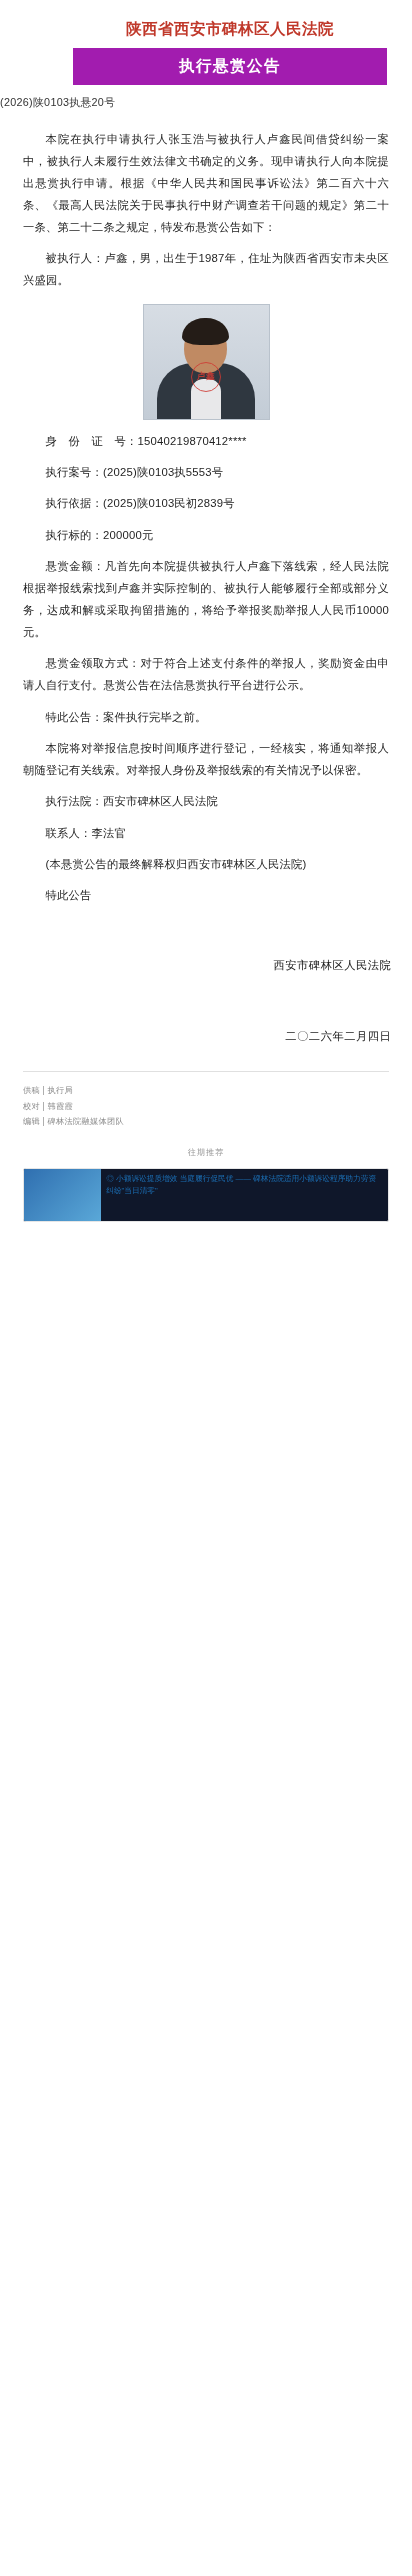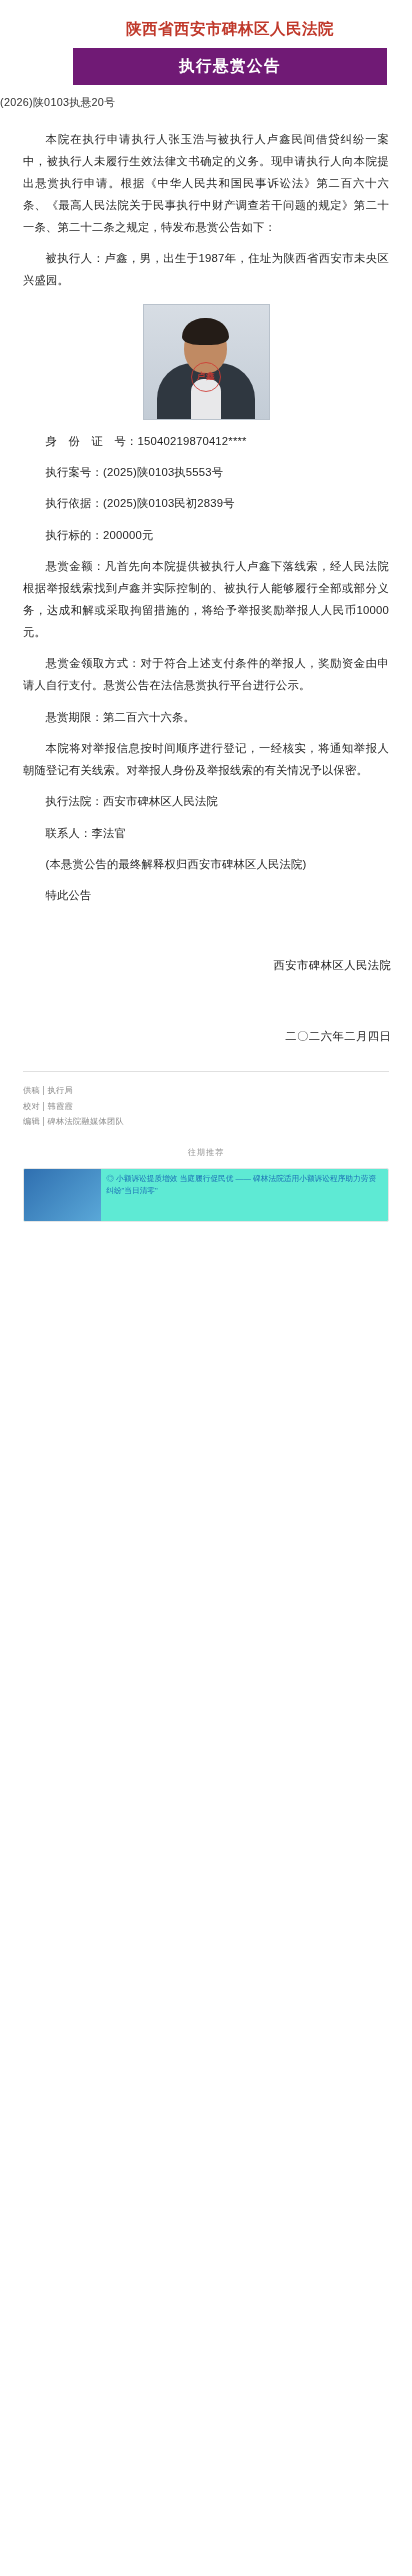--- a/index.html
+++ b/index.html
@@ -26,21 +26,21 @@
   }
   .org-title {
     font-size: 15.5px;
     font-weight: bold;
     color: #c0392b;
     letter-spacing: 0.5px;
     line-height: 1.4;
     margin-bottom: 9.3px;
   }
   .doc-title-bar {
-    background: #701a75;
+    background: #a21caf;
     color: #ffffff;
     font-size: 15.5px;
     font-weight: bold;
     letter-spacing: 1.5px;
     padding: 7.2px 0 8.2px 0;
     margin: 0 4.1px;
   }
   .doc-number {
     text-align: left;
     font-size: 10.8px;
@@ -167,21 +167,21 @@
     font-size: 8.2px;
     color: #9a9a9a;
     letter-spacing: 1px;
   }
   .card {
     margin: 9.3px 23px 0 23px;
     border: 0.5px solid #e6e6e6;
     border-radius: 2.1px;
     display: flex;
     overflow: hidden;
-    background: #5eead4;
+    background: #0f172a;
     height: 54px;
   }
   .card-thumb {
     width: 77px;
     flex: 0 0 77px;
     background: linear-gradient(135deg, #2f6fb0, #5aa8d8);
     position: relative;
   }
   .card-thumb .thumb-text {
     position: absolute;
@@ -228,21 +228,21 @@
       </div>
     </div>
 
     <p class="para">身　份　证　号：15040219870412****</p>
     <p class="para">执行案号：(2025)陕0103执5553号</p>
     <p class="para">执行依据：(2025)陕0103民初2839号</p>
     <p class="para">执行标的：200000元</p>
 
     <p class="para">悬赏金额：凡首先向本院提供被执行人卢鑫下落线索，经人民法院根据举报线索找到卢鑫并实际控制的、被执行人能够履行全部或部分义务，达成和解或采取拘留措施的，将给予举报奖励举报人人民币10000元。</p>
     <p class="para">悬赏金领取方式：对于符合上述支付条件的举报人，奖励资金由申请人自行支付。悬赏公告在法信悬赏执行平台进行公示。</p>
-    <p class="para">悬赏期限：第二百六十六条。</p>
+    <p class="para">特此公告：案件执行完毕之前。</p>
     <p class="para">本院将对举报信息按时间顺序进行登记，一经核实，将通知举报人朝随登记有关线索。对举报人身份及举报线索的有关情况予以保密。</p>
 
     <p class="para">执行法院：西安市碑林区人民法院</p>
     <p class="para">联系人：李法官</p>
     <p class="para">(本悬赏公告的最终解释权归西安市碑林区人民法院)</p>
     <p class="para">特此公告</p>
   </div>
 
   <div class="sign-block">
     <div class="sign-line">西安市碑林区人民法院</div>

